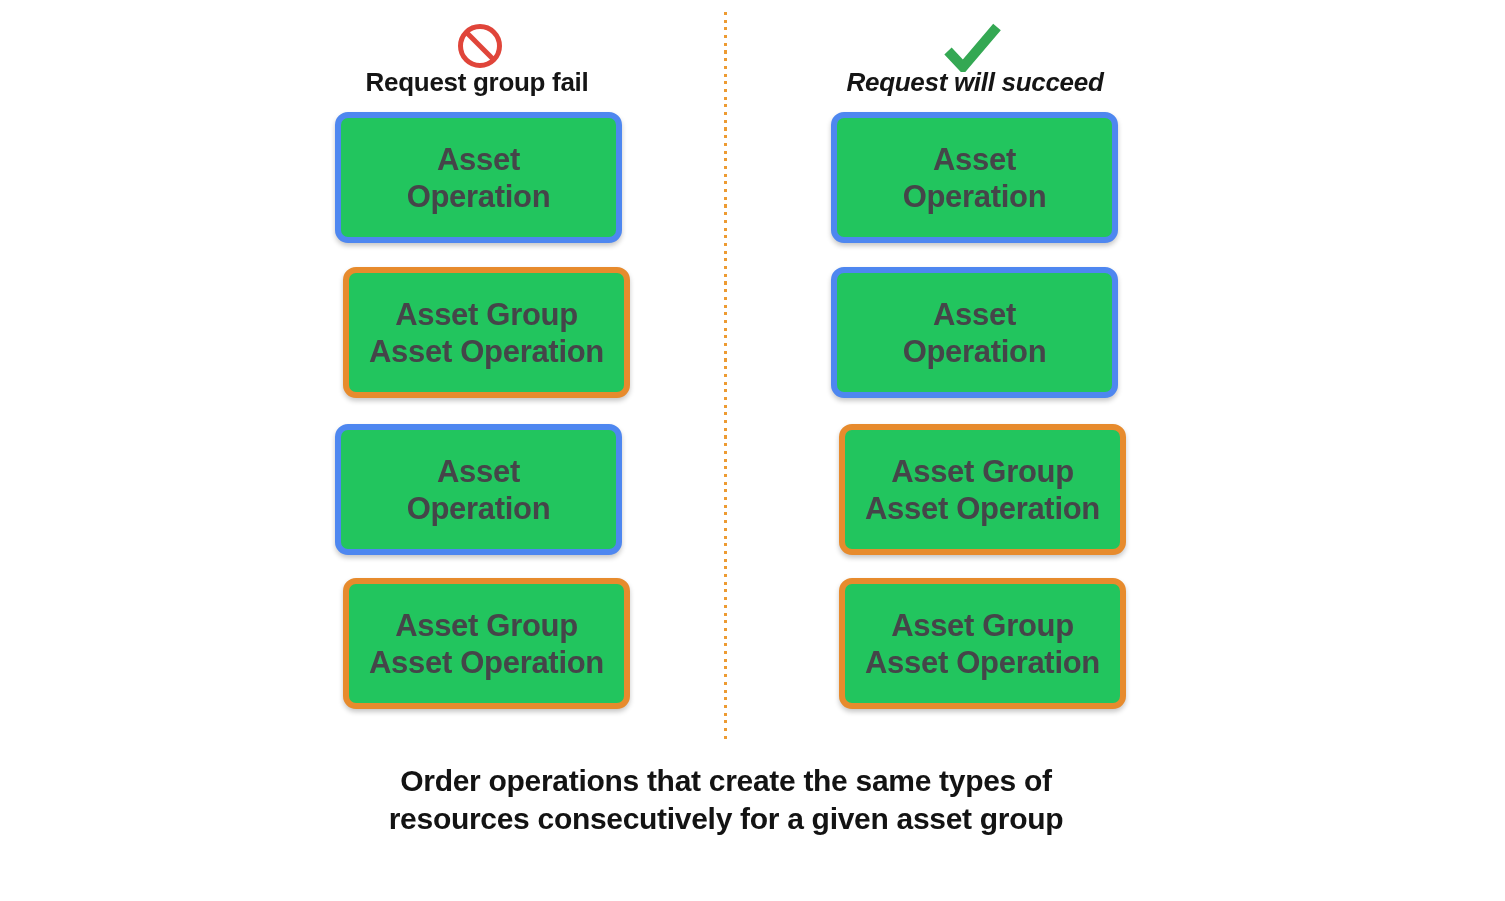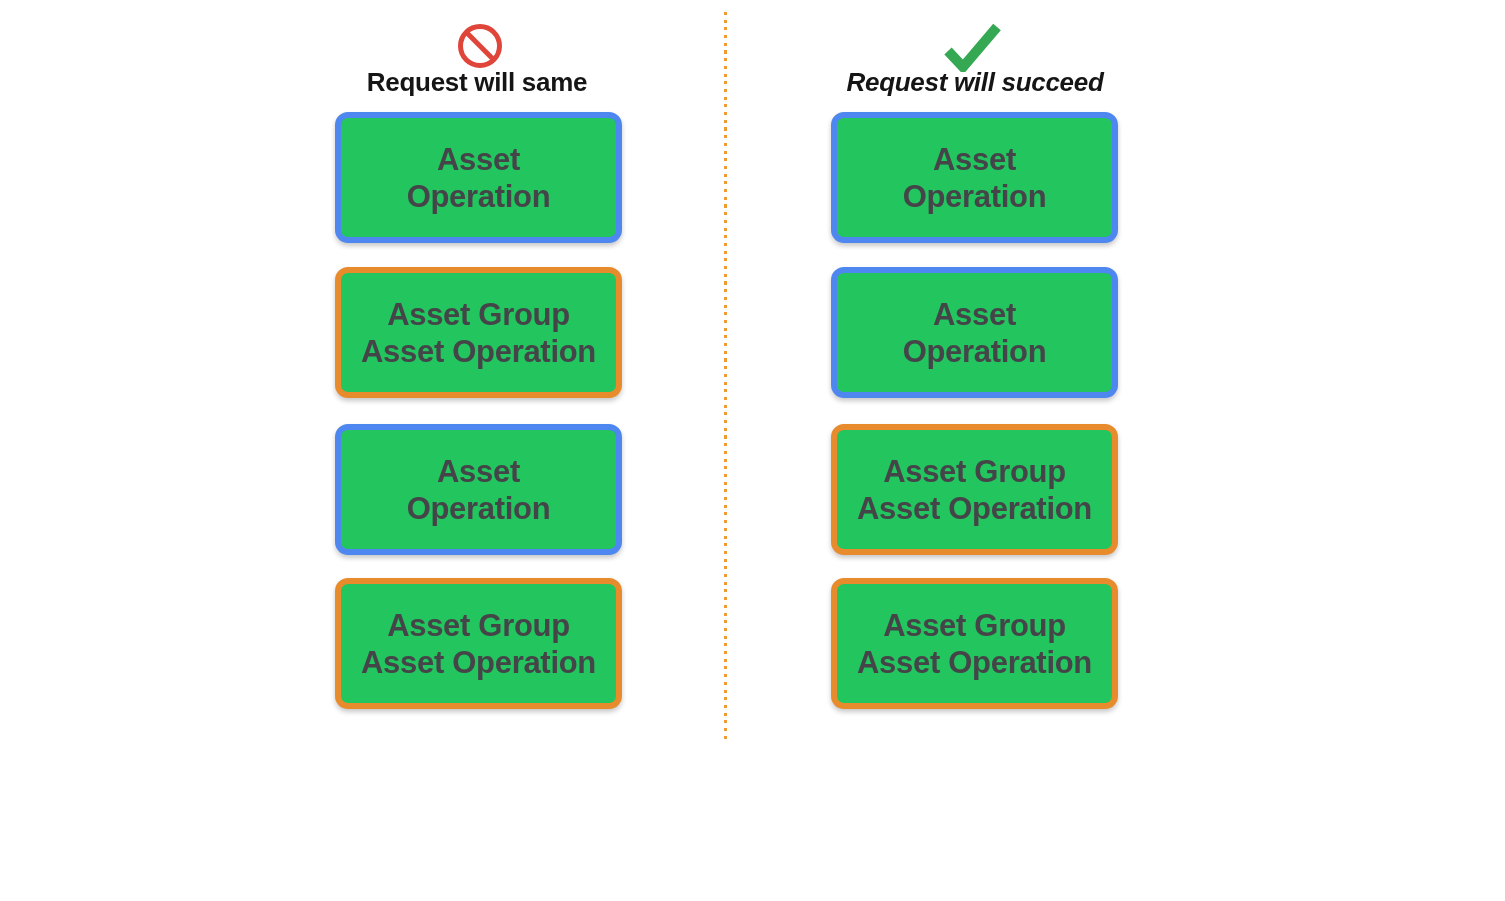--- a/index.html
+++ b/index.html
@@ -45,21 +45,21 @@
     box-sizing: border-box;
     background: #22c55e;
     border-radius: 13px;
     display: flex;
     align-items: center;
     justify-content: center;
     text-align: center;
     box-shadow: 0 3px 5px rgba(0,0,0,0.22);
   }
   .opbox.blue   { border: 6px solid #4E87F0; }
-  .opbox.orange { border: 6px solid #E78B2D; }
+  .opbox.orange { border: 6px solid #E78B2D; margin-left: 8px; }
   .opbox .box-label {
     font-size: 31px;
     line-height: 37px;
     font-weight: 700;
     color: #454549;
     white-space: pre-line;
     letter-spacing: -0.3px;
   }
   
   #lf1 { left: 335px; top: 112px; }
@@ -106,21 +106,21 @@
 
 <div id="canvas">
 
   <section>
     <span class="icon-wrap" id="prohibited-icon">
       <svg width="46" height="46" viewBox="0 0 46 46" aria-hidden="true">
         <circle cx="23" cy="23" r="19.5" fill="none" stroke="#E0453A" stroke-width="5"></circle>
         <line x1="10.3" y1="10.3" x2="35.7" y2="35.7" stroke="#E0453A" stroke-width="5"></line>
       </svg>
     </span>
-    <h2 class="col-title" id="title-fail">Request will same</h2>
+    <h2 class="col-title" id="title-fail">Request group fail</h2>
 
     <div class="opbox blue" id="lf1">
       <span class="box-label">Asset
 Operation</span>
     </div>
     <div class="opbox orange" id="lf2">
       <span class="box-label">Asset Group
 Asset Operation</span>
     </div>
     <div class="opbox blue" id="lf3">
@@ -154,14 +154,16 @@
     <div class="opbox orange" id="rt3">
       <span class="box-label">Asset Group
 Asset Operation</span>
     </div>
     <div class="opbox orange" id="rt4">
       <span class="box-label">Asset Group
 Asset Operation</span>
     </div>
   </section>
 
+  <p id="caption">Order operations that create the same types of
+resources consecutively for a given asset group</p>
 
 </div>
 
 </body></html>

